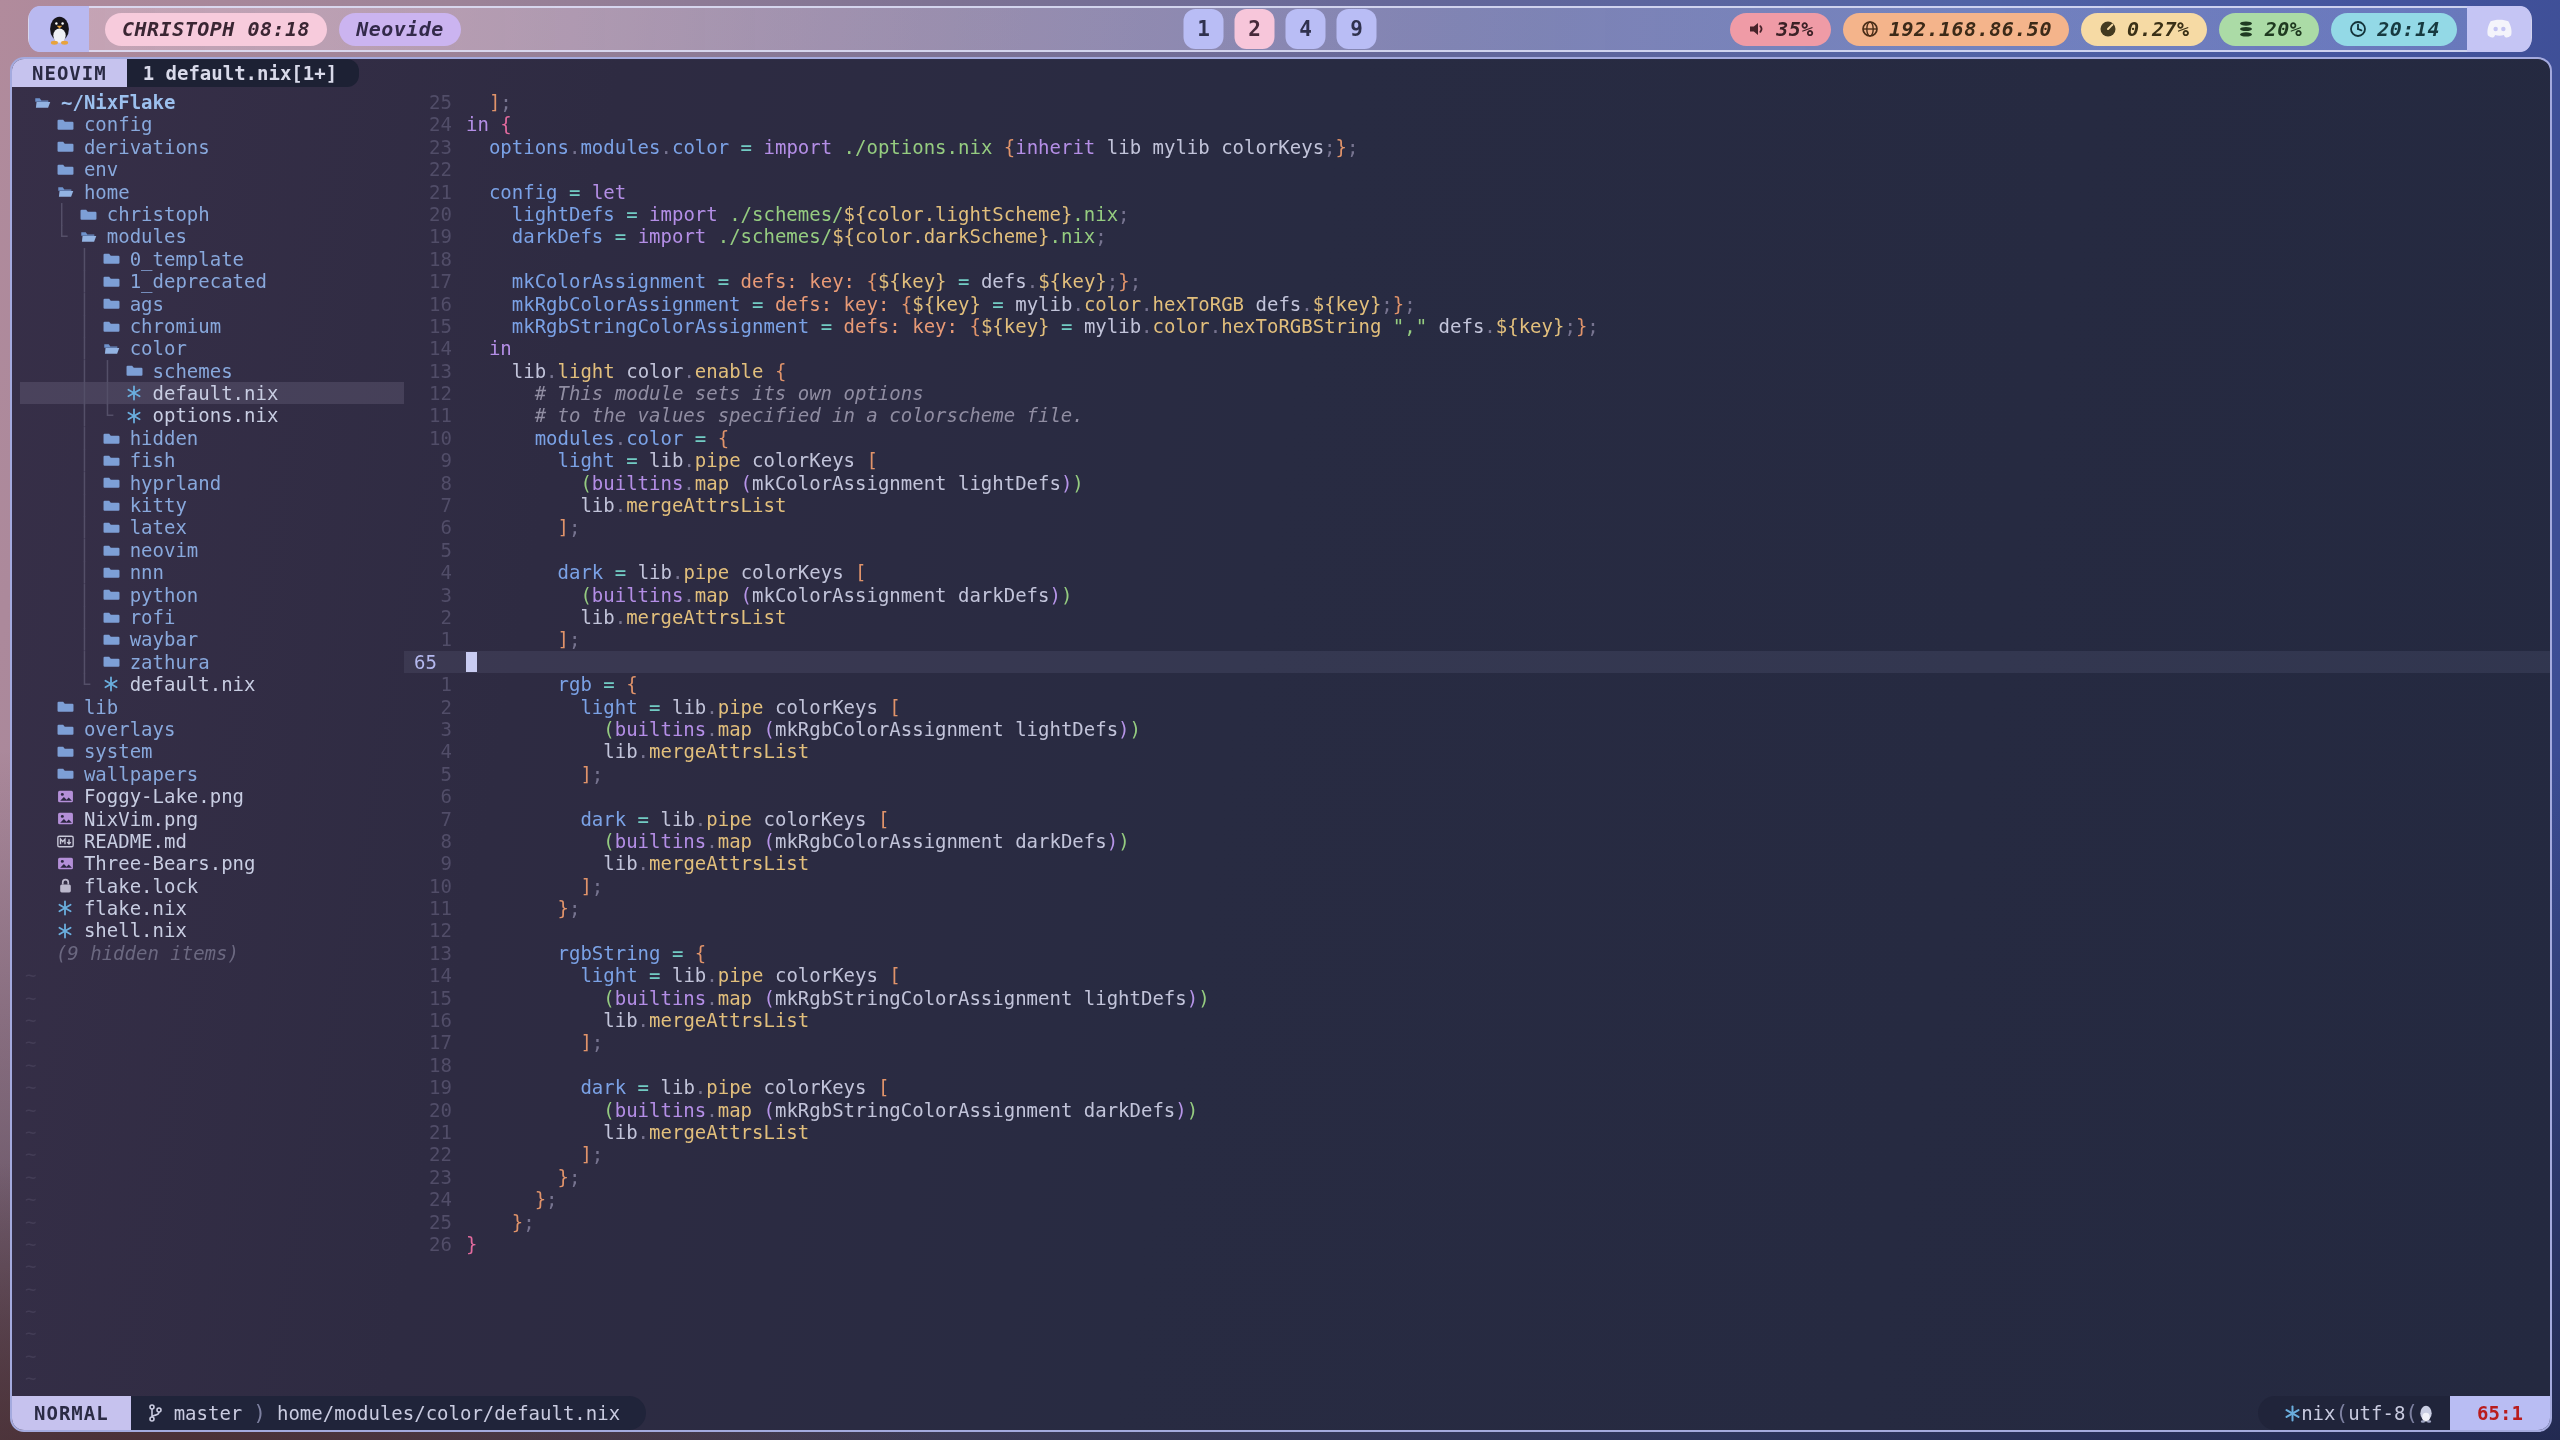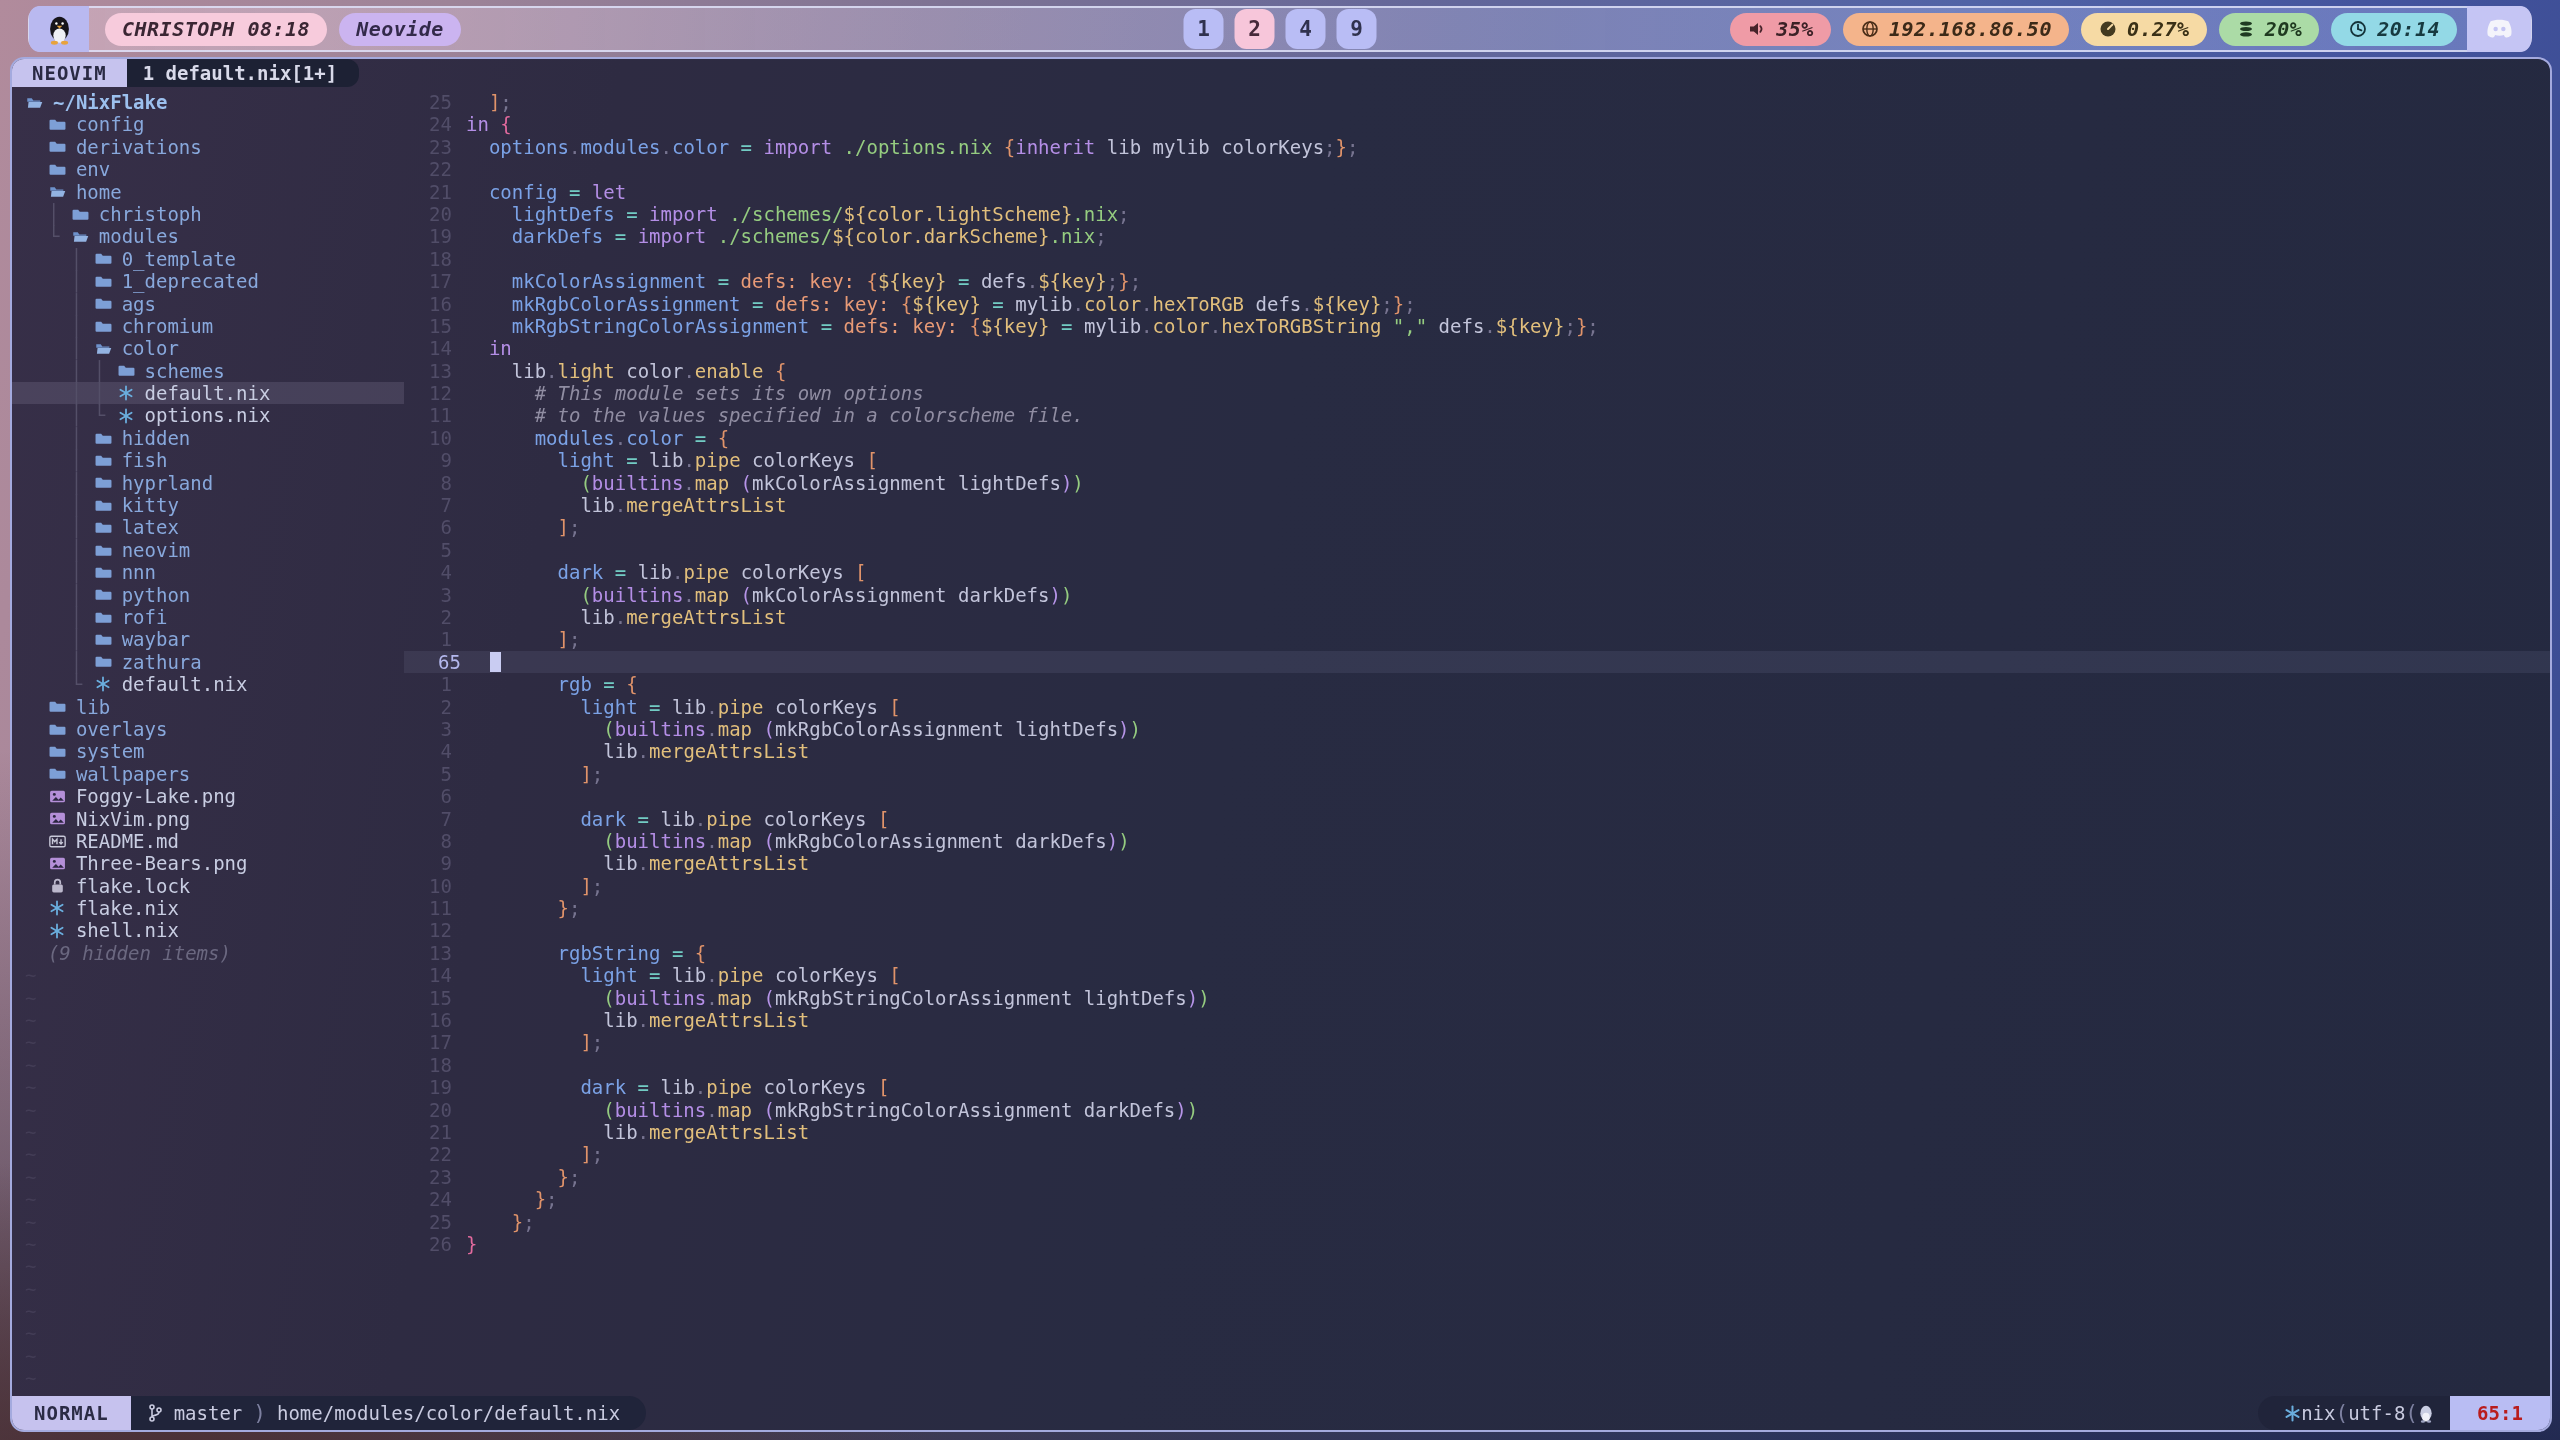--- a/index.html
+++ b/index.html
@@ -52,35 +52,35 @@
     font-size:19px;font-weight:bold;display:flex;align-items:center;letter-spacing:1px;
   }
   .tab{
     height:28px;padding:0 22px 0 16px;background:#1d2134;color:#d9daea;
     font-size:19px;font-weight:bold;display:flex;align-items:center;
     border-radius:0 12px 12px 0;white-space:pre;
   }
   .main{position:absolute;top:30px;left:0;right:0;bottom:34px;display:flex;overflow:hidden;}
   
   .filetree{width:392px;flex:none;padding-top:2px;overflow:hidden;font-size:19px;}
-  .trow{height:22.4px;line-height:22.4px;display:flex;align-items:center;padding-left:13px;white-space:pre;}
+  .trow{height:22.4px;line-height:22.4px;display:flex;align-items:center;padding-left:13px;white-space:pre;margin-left:8px;}
   .trow.sel{background:rgba(196,190,220,0.14);}
   .trow .g{color:#544f68;}
   .trow .ticon{display:inline-flex;width:19px;justify-content:center;margin-right:9px;flex:none;}
   .tl-root{color:#9cc0ee;font-weight:bold;}
   .tl-folder{color:#88a8dc;}
   .tl-file{color:#c8cde2;}
   .tl-hidden{color:#6b6880;font-style:italic;}
   .tilde{height:22.4px;line-height:22.4px;padding-left:13px;color:rgba(150,145,175,0.16);font-size:19px;}
   
   .codearea{flex:1;padding-top:2px;overflow:hidden;font-size:19px;}
   .crow{height:22.4px;line-height:22.4px;display:flex;white-space:pre;}
   .crow.cur{background:rgba(190,190,230,0.09);}
   .lnum{flex:0 0 48px;text-align:right;color:#514d68;margin-right:14px;}
-  .lnum.curn{text-align:left;padding-left:10px;color:#b4b8ee;flex-basis:38px;margin-left:24px;}
+  .lnum.curn{text-align:left;padding-left:10px;color:#b4b8ee;flex-basis:38px;}
   .lcode{flex:1;}
   .cursorblock{display:inline-block;width:11px;height:20px;background:#c9ccf2;vertical-align:-3px;}
   .tk-kw{color:#b48ee6;} .tk-id{color:#7ba2e6;} .tk-fg{color:#c2c4da;}
   .tk-gd{color:#e2bf7c;} .tk-op{color:#72ccc4;} .tk-pm{color:#e89a76;}
   .tk-br{color:#e0936a;} .tk-pk{color:#e36a9e;} .tk-gr{color:#95cc80;}
   .tk-p2{color:#b694e8;} .tk-cm{color:#908da2;font-style:italic;} .tk-pn{color:#777490;}
   .tk-st{color:#95cc80;}
   
   .statusline{position:absolute;left:0;right:0;bottom:0;height:34px;display:flex;align-items:stretch;font-size:19px;text-align:right;}
   .mode-box{background:#c6c2ee;color:#2b2b45;font-weight:bold;display:flex;align-items:center;padding:0 22px;letter-spacing:1px;}

